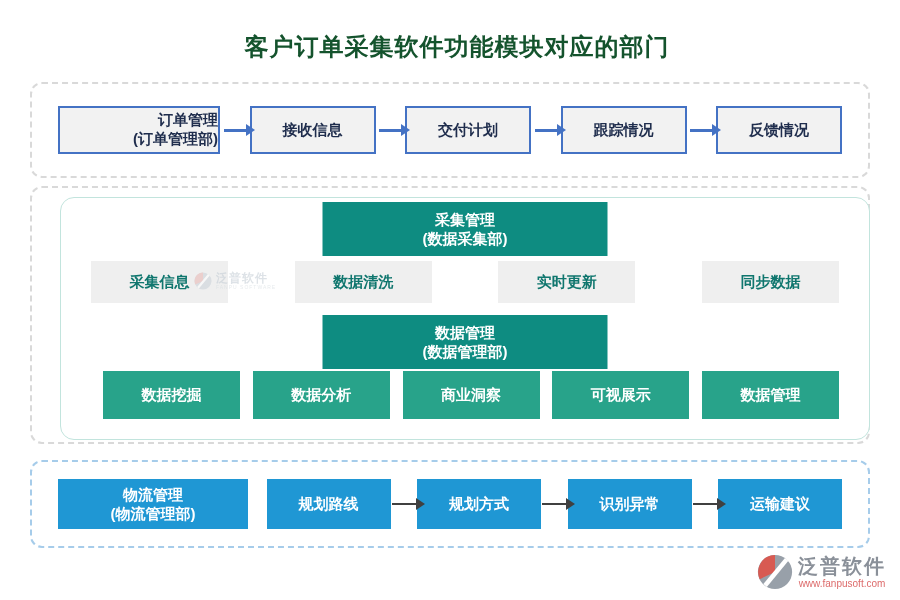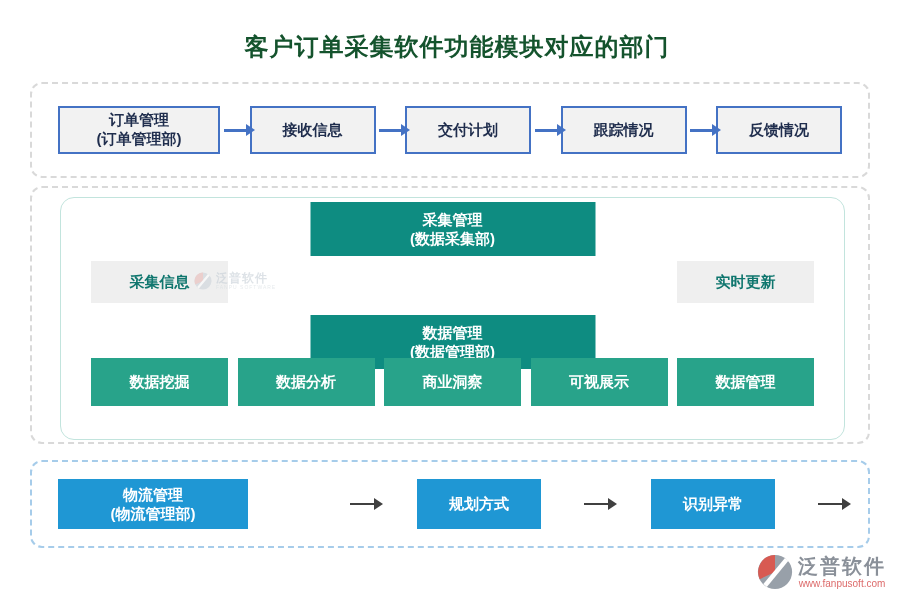--- a/index.html
+++ b/index.html
@@ -15,43 +15,43 @@
   .sec1{left:30px;top:82px;width:840px;height:96px;border:2px dashed #d9d9d9;}
   .sec2{left:30px;top:186px;width:840px;height:258px;border:2px dashed #d9d9d9;}
   .sec3{left:30px;top:460px;width:840px;height:88px;border:2px dashed #a6ccea;}
 
   .flow-row{display:flex;align-items:center;justify-content:space-between;height:100%;padding:0 26px;box-sizing:border-box;}
   .obox{
     width:126px;height:48px;background:#f2f2f2;border:2px solid #4472c4;
     display:flex;flex-direction:column;align-items:center;justify-content:center;
     font-size:15px;font-weight:bold;color:#1f2d4d;line-height:1.25;box-sizing:border-box;text-align:center;
   }
-  .obox.lead{width:162px;}
+  .obox.lead{width:162px;align-items:flex-end;}
   .arrow{position:relative;flex:none;width:22px;height:3px;background:#4472c4;}
   .arrow::after{
     content:'';position:absolute;right:-9px;top:50%;transform:translateY(-50%);
     border:6px solid transparent;border-left:9px solid #4472c4;border-right:none;
   }
   .arrow.dark{background:#404040;height:2px;width:24px;}
   .arrow.dark::after{border-left-color:#404040;}
 
   .panel{
     position:absolute;left:28px;top:9px;width:783px;height:241px;background:#ffffff;
-    border:1px solid #c2e4dd;border-radius:14px;
+    border:1px solid #c2e4dd;border-radius:14px;padding-left:25px;
   }
   .teal-header{
     position:absolute;left:50%;transform:translateX(-50%);width:285px;height:54px;background:#0e8c81;
     display:flex;flex-direction:column;align-items:center;justify-content:center;
     color:#ffffff;font-size:15px;font-weight:bold;line-height:1.3;text-align:center;
   }
   .teal-header.first{top:4px;}
   .teal-header.second{top:117px;}
   .grid-row{position:absolute;left:30px;right:30px;display:flex;justify-content:space-between;}
   .grid-row.gray{top:63px;}
-  .grid-row.green{top:160px;}
+  .grid-row.green{top:173px;margin-left:12px;}
   .mbox{
     width:137px;display:flex;align-items:center;justify-content:center;
     font-size:15px;font-weight:bold;text-align:center;box-sizing:border-box;
   }
   .grid-row.gray .mbox{height:42px;background:#efefef;color:#0f766e;}
   .grid-row.green .mbox{height:48px;background:#28a38a;color:#ffffff;}
 
   .bbox{
     width:124px;height:50px;background:#1f97d4;color:#ffffff;
     display:flex;flex-direction:column;align-items:center;justify-content:center;
@@ -98,21 +98,23 @@
 <section class="sec sec2">
   <div class="panel">
 
     <div class="teal-header first">
       <span>采集管理</span>
       <span>(数据采集部)</span>
     </div>
 
     <div class="grid-row gray">
       <div class="mbox">采集信息</div>
+      <div class="mbox">数据清洗</div>
       <div class="mbox">实时更新</div>
+      <div class="mbox">同步数据</div>
     </div>
 
     <div class="teal-header second">
       <span>数据管理</span>
       <span>(数据管理部)</span>
     </div>
 
     <div class="grid-row green">
       <div class="mbox">数据挖掘</div>
       <div class="mbox">数据分析</div>
@@ -136,25 +138,27 @@
   </div>
 </section>
 
 <section class="sec sec3">
   <div class="flow-row">
     <div class="bbox lead">
       <span>物流管理</span>
       <span>(物流管理部)</span>
     </div>
     <span class="gap"></span>
+    <div class="bbox">规划路线</div>
     <span class="arrow dark"></span>
     <div class="bbox">规划方式</div>
     <span class="arrow dark"></span>
     <div class="bbox">识别异常</div>
     <span class="arrow dark"></span>
+    <div class="bbox">运输建议</div>
   </div>
 </section>
 
 <div class="footer-logo">
   <svg class="logo-svg" width="36" height="36" viewBox="0 0 40 40">
     <circle cx="20" cy="20" r="19" fill="#98a0a9"></circle>
     <path d="M20 1 A19 19 0 0 0 3 28 L20 20 Z" fill="#d85a52"></path>
     <path d="M33 6 L9 35" stroke="#ffffff" stroke-width="5"></path>
   </svg>
   <span class="fl-text">

